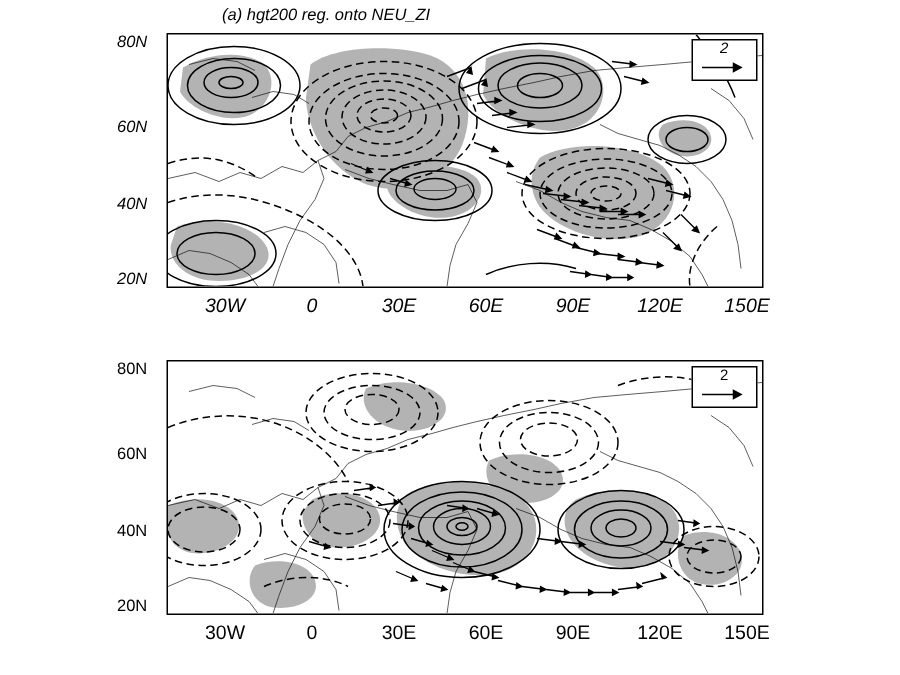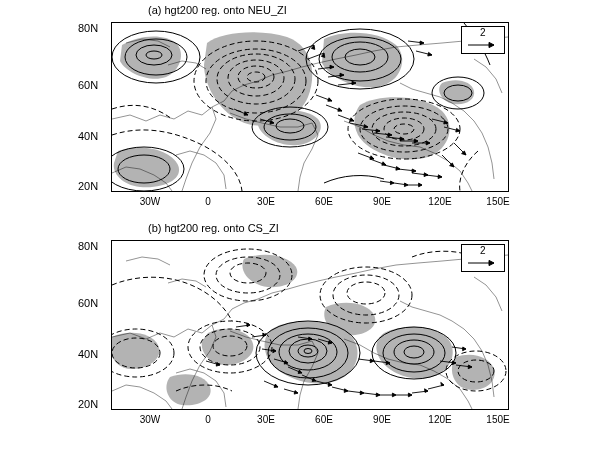--- a/index.html
+++ b/index.html
@@ -30,21 +30,21 @@
   }
   .map-frame {
     position: absolute;
     border: 1.5px solid #000;
     background: #ffffff;
     overflow: hidden;
     box-sizing: border-box;
   }
   .tick-label-x {
     position: absolute;
-    font-size: 10px;
+    font-size: 13px;
     transform: translateX(-50%);
     white-space: nowrap;
   }
   .tick-label-y {
     position: absolute;
     font-size: 11px;
     transform: translateY(-50%);
     white-space: nowrap;
   }
   .vec-key {
@@ -57,21 +57,21 @@
     position: absolute;
     font-size: 10px;
   }
   svg { display: block; }
 </style>
 </head>
 <body>
 
 <div id="root">
 
-  <div class="panel" style="left:0;top:0;width:548px;height:225px;">
+  <div class="panel" style="left:0;top:0;width:548px;height:225px;font-style:italic;">
     <div class="panel-title" style="left:148px;top:4px;">(a) hgt200 reg. onto NEU_ZI</div>
 
     <div class="map-frame" style="left:111px;top:22px;width:398px;height:170px;">
       <svg width="396" height="168" viewBox="0 0 396 168">
         <defs>
           <clipPath id="clipA">
               <rect x="0" y="0" width="396" height="168"></rect>
             </clipPath>
         </defs>
         <g clip-path="url(#clipA)">
@@ -206,21 +206,20 @@
     <div class="tick-label-x" style="left:150px;top:196px;">30W</div>
     <div class="tick-label-x" style="left:208px;top:196px;">0</div>
     <div class="tick-label-x" style="left:266px;top:196px;">30E</div>
     <div class="tick-label-x" style="left:324px;top:196px;">60E</div>
     <div class="tick-label-x" style="left:382px;top:196px;">90E</div>
     <div class="tick-label-x" style="left:440px;top:196px;">120E</div>
     <div class="tick-label-x" style="left:498px;top:196px;">150E</div>
   </div>
 
   <div class="panel" style="left:0;top:218px;width:600px;height:232px;">
-    <div class="panel-title" style="left:148px;top:4px;">(b) hgt200 reg. onto CS_ZI</div>
 
     <div class="map-frame" style="left:111px;top:22px;width:398px;height:170px;">
       <svg width="396" height="168" viewBox="0 0 396 168">
         <defs>
           <clipPath id="clipB">
               <rect x="0" y="0" width="396" height="168"></rect>
             </clipPath>
         </defs>
         <g clip-path="url(#clipB)">
 

